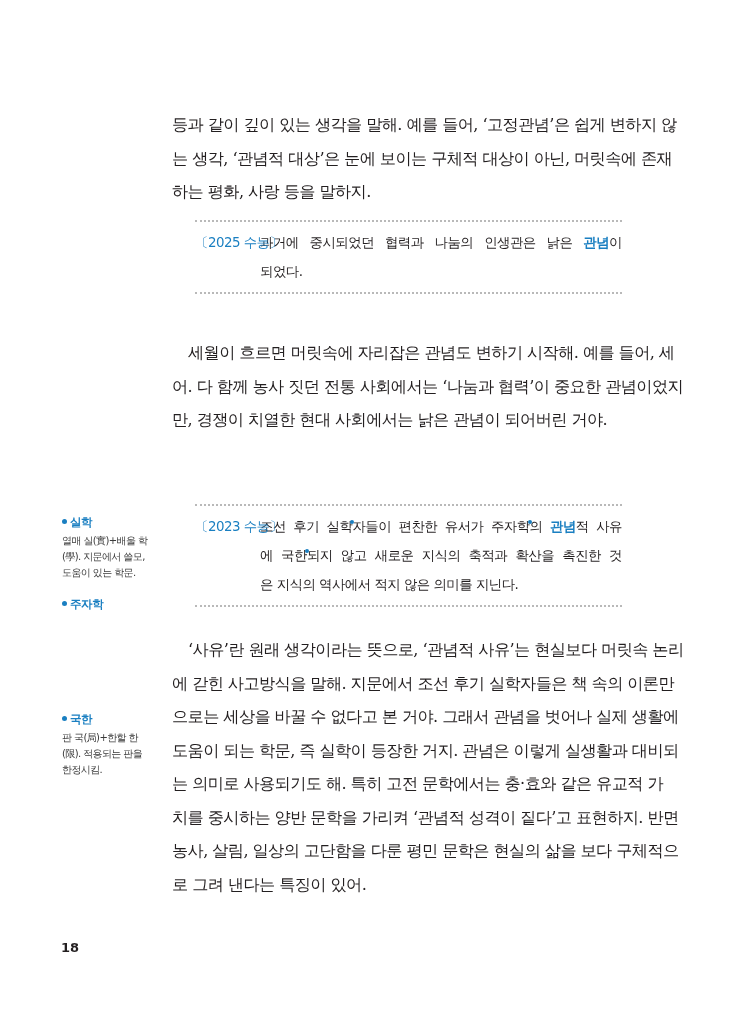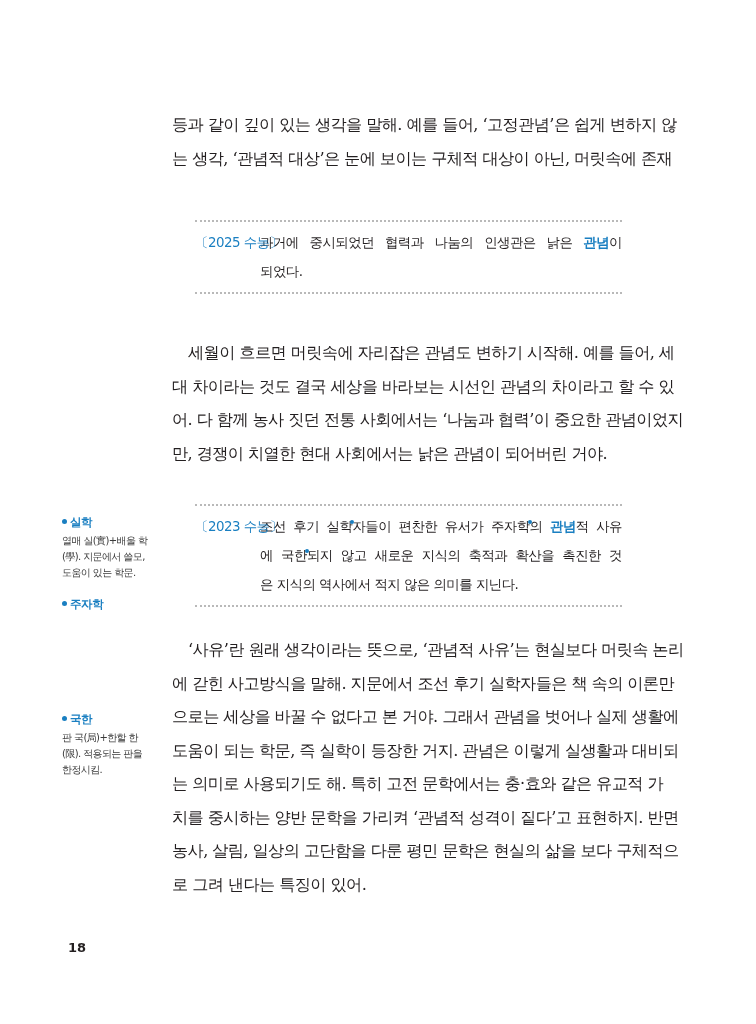--- a/index.html
+++ b/index.html
@@ -128,49 +128,49 @@
       letter-spacing: -0.6px;
       color: #3a3a3a;
     }
     .gloss-def span {
       display: block;
       white-space: nowrap;
     }
 
     .page-number {
       position: absolute;
-      left: 68px;
+      left: 61px;
       top: 940px;
       font-family: "DejaVu Sans", "Liberation Sans", sans-serif;
       font-size: 13px;
       font-weight: bold;
       color: #231f20;
     }
   </style>
 </head>
 <body>
 
 <div class="body-para" style="top:108px;">
   <span class="body-line">등과 같이 깊이 있는 생각을 말해. 예를 들어, ‘고정관념’은 쉽게 변하지 않</span>
   <span class="body-line">는 생각, ‘관념적 대상’은 눈에 보이는 구체적 대상이 아닌, 머릿속에 존재</span>
+  <span class="body-line last">하는 평화, 사랑 등을 말하지.</span>
 </div>
 
 <div class="example-box" style="top:220px;">
   <div class="example-inner">
     <span class="example-label">〔2025 수능〕</span>
     <div class="example-text">
       <span class="ex-line"><span>과거에 중시되었던 협력과 나눔의 인생관은 낡은 </span><span class="keyword">관념</span><span>이</span></span>
       <span class="ex-line last">되었다.</span>
     </div>
   </div>
 </div>
 
 <div class="body-para" style="top:336px;">
   <span class="body-line indent">세월이 흐르면 머릿속에 자리잡은 관념도 변하기 시작해. 예를 들어, 세</span>
-  <span class="body-line">대 차이라는 것도 결국 세상을 바라보는 시선인 관념의 차이라고 할 수 있</span>
   <span class="body-line">어. 다 함께 농사 짓던 전통 사회에서는 ‘나눔과 협력’이 중요한 관념이었지</span>
   <span class="body-line last">만, 경쟁이 치열한 현대 사회에서는 낡은 관념이 되어버린 거야.</span>
 </div>
 
 <div class="example-box" style="top:504px;">
   <div class="example-inner">
     <span class="example-label">〔2023 수능〕</span>
     <div class="example-text">
       <span class="ex-line"><span>조선 후기 </span><span class="dotted-word"><span>실학</span><span class="dot-mark"></span></span><span>자들이 편찬한 유서가 </span><span class="dotted-word"><span>주자학</span><span class="dot-mark"></span></span><span>의 </span><span class="keyword">관념</span><span>적 사유</span></span>
       <span class="ex-line"><span>에 </span><span class="dotted-word"><span>국한</span><span class="dot-mark"></span></span><span>되지 않고 새로운 지식의 축적과 확산을 촉진한 것</span></span>

